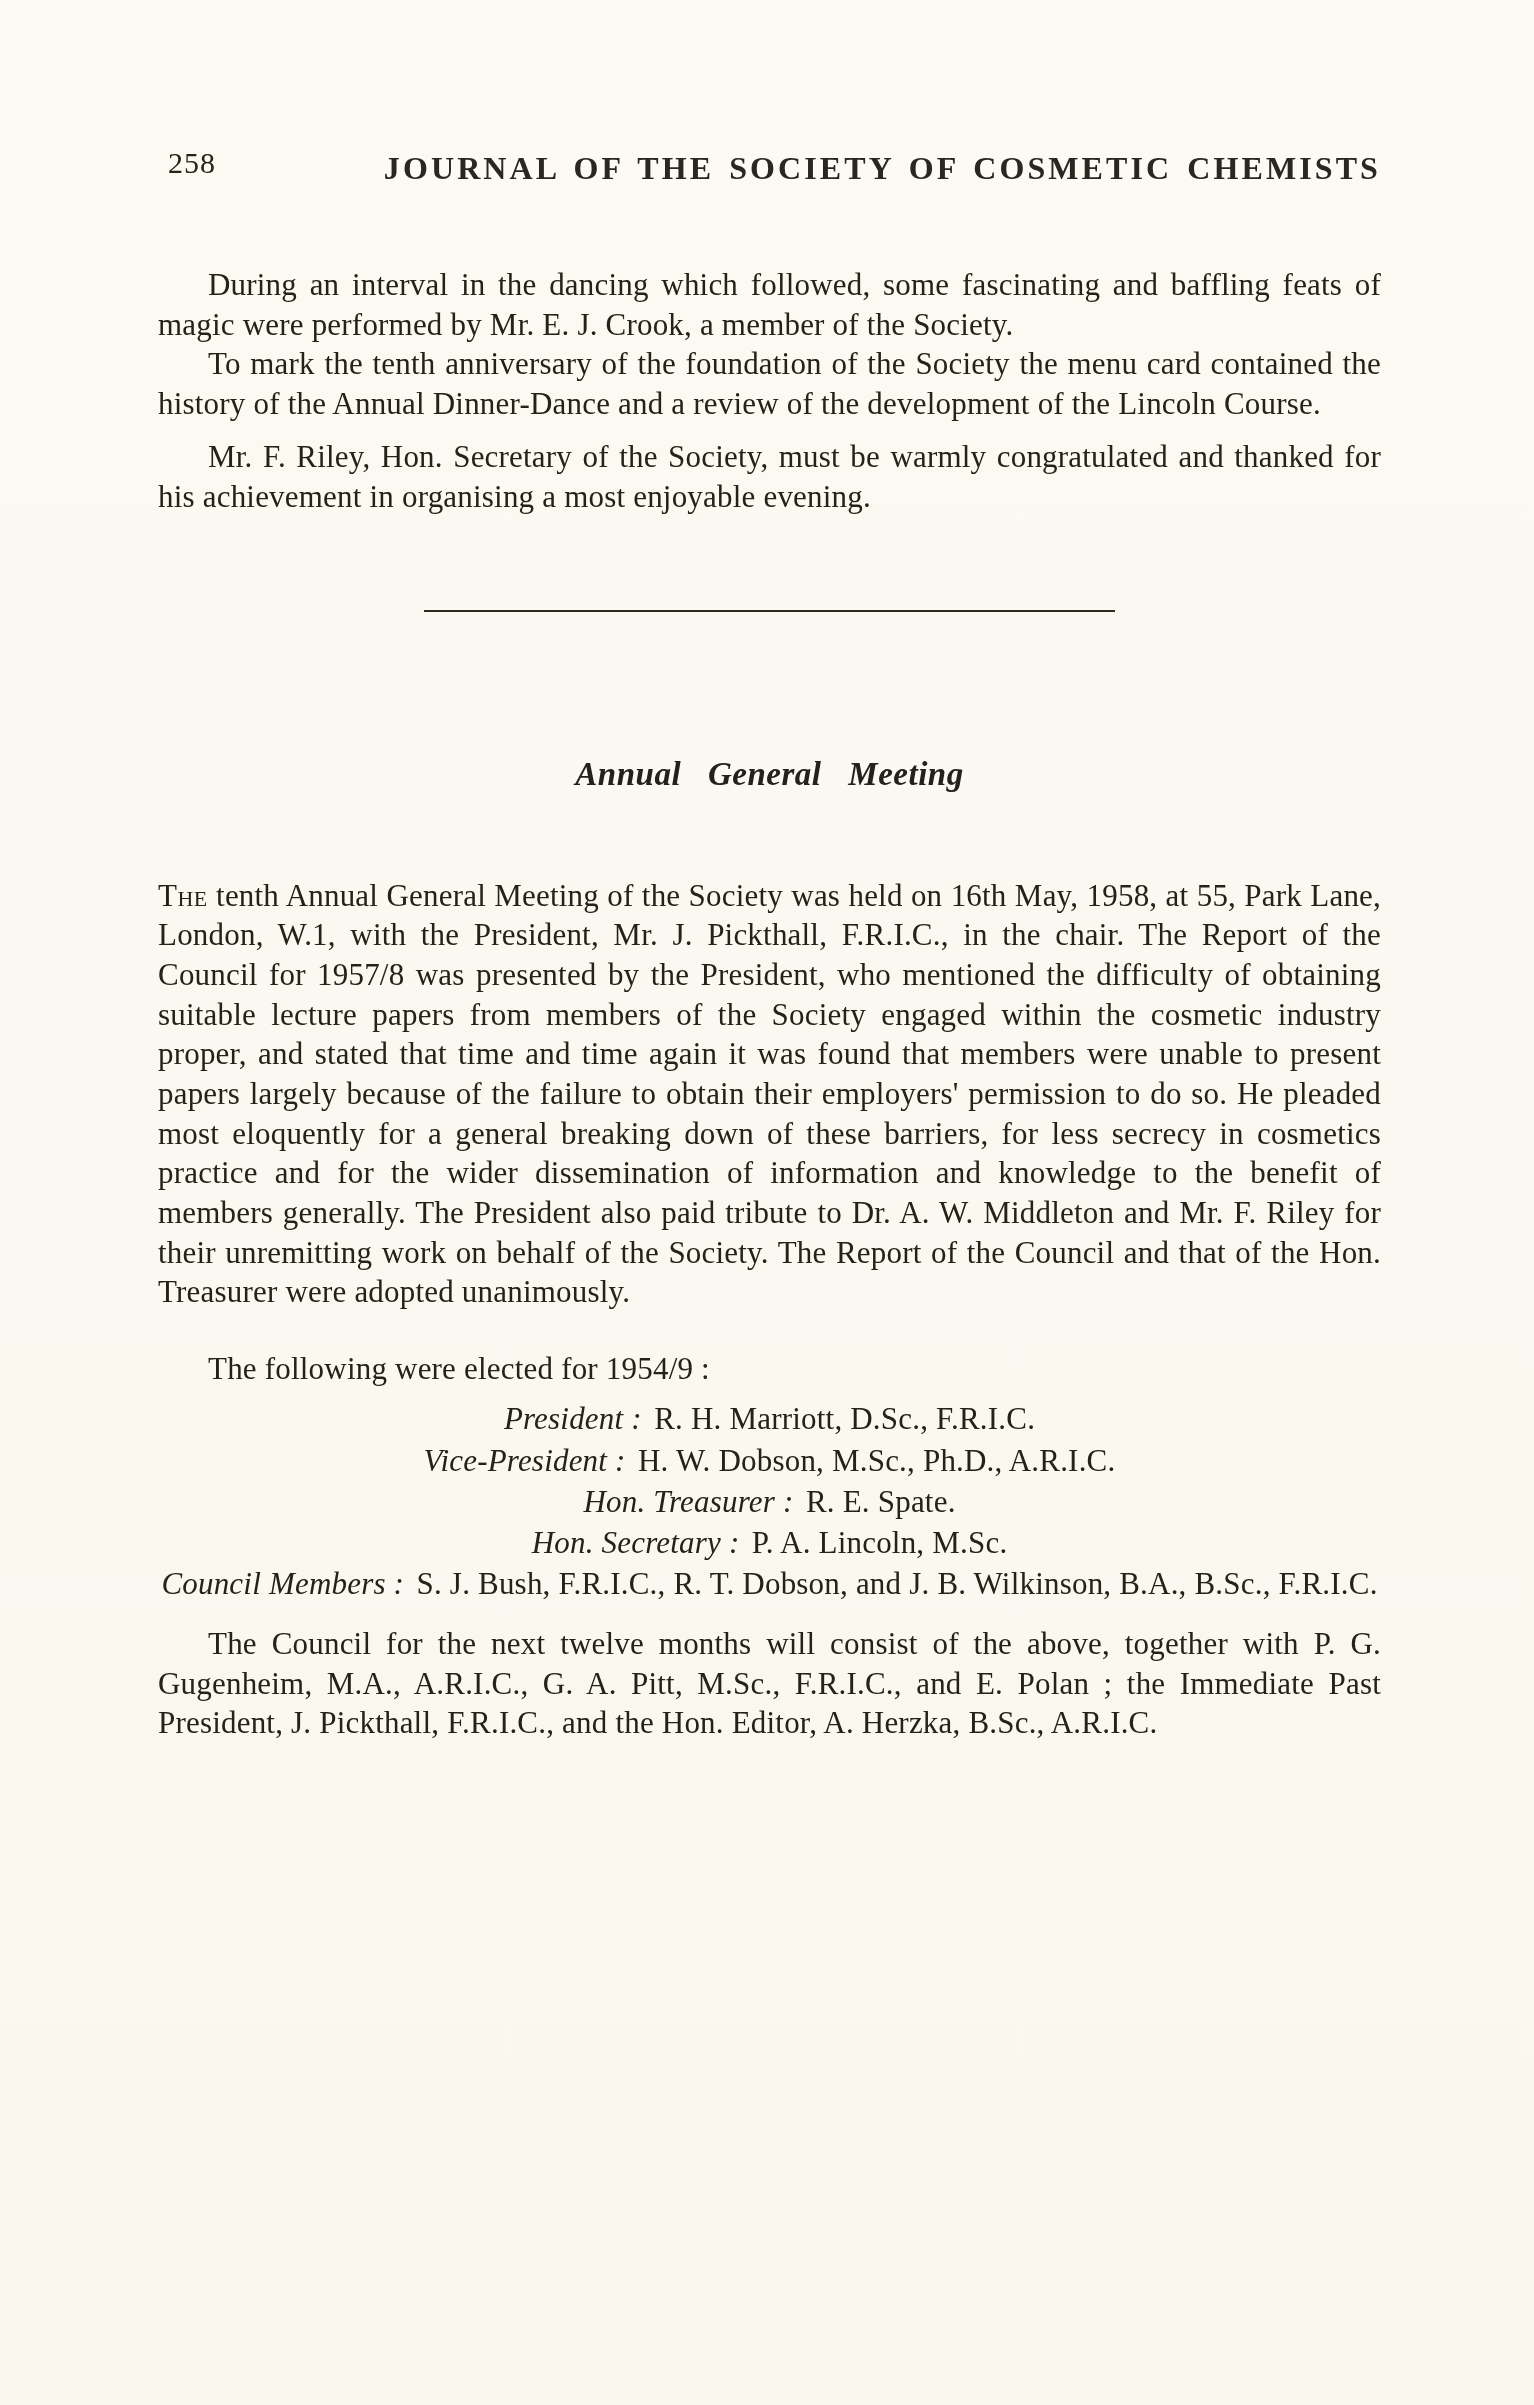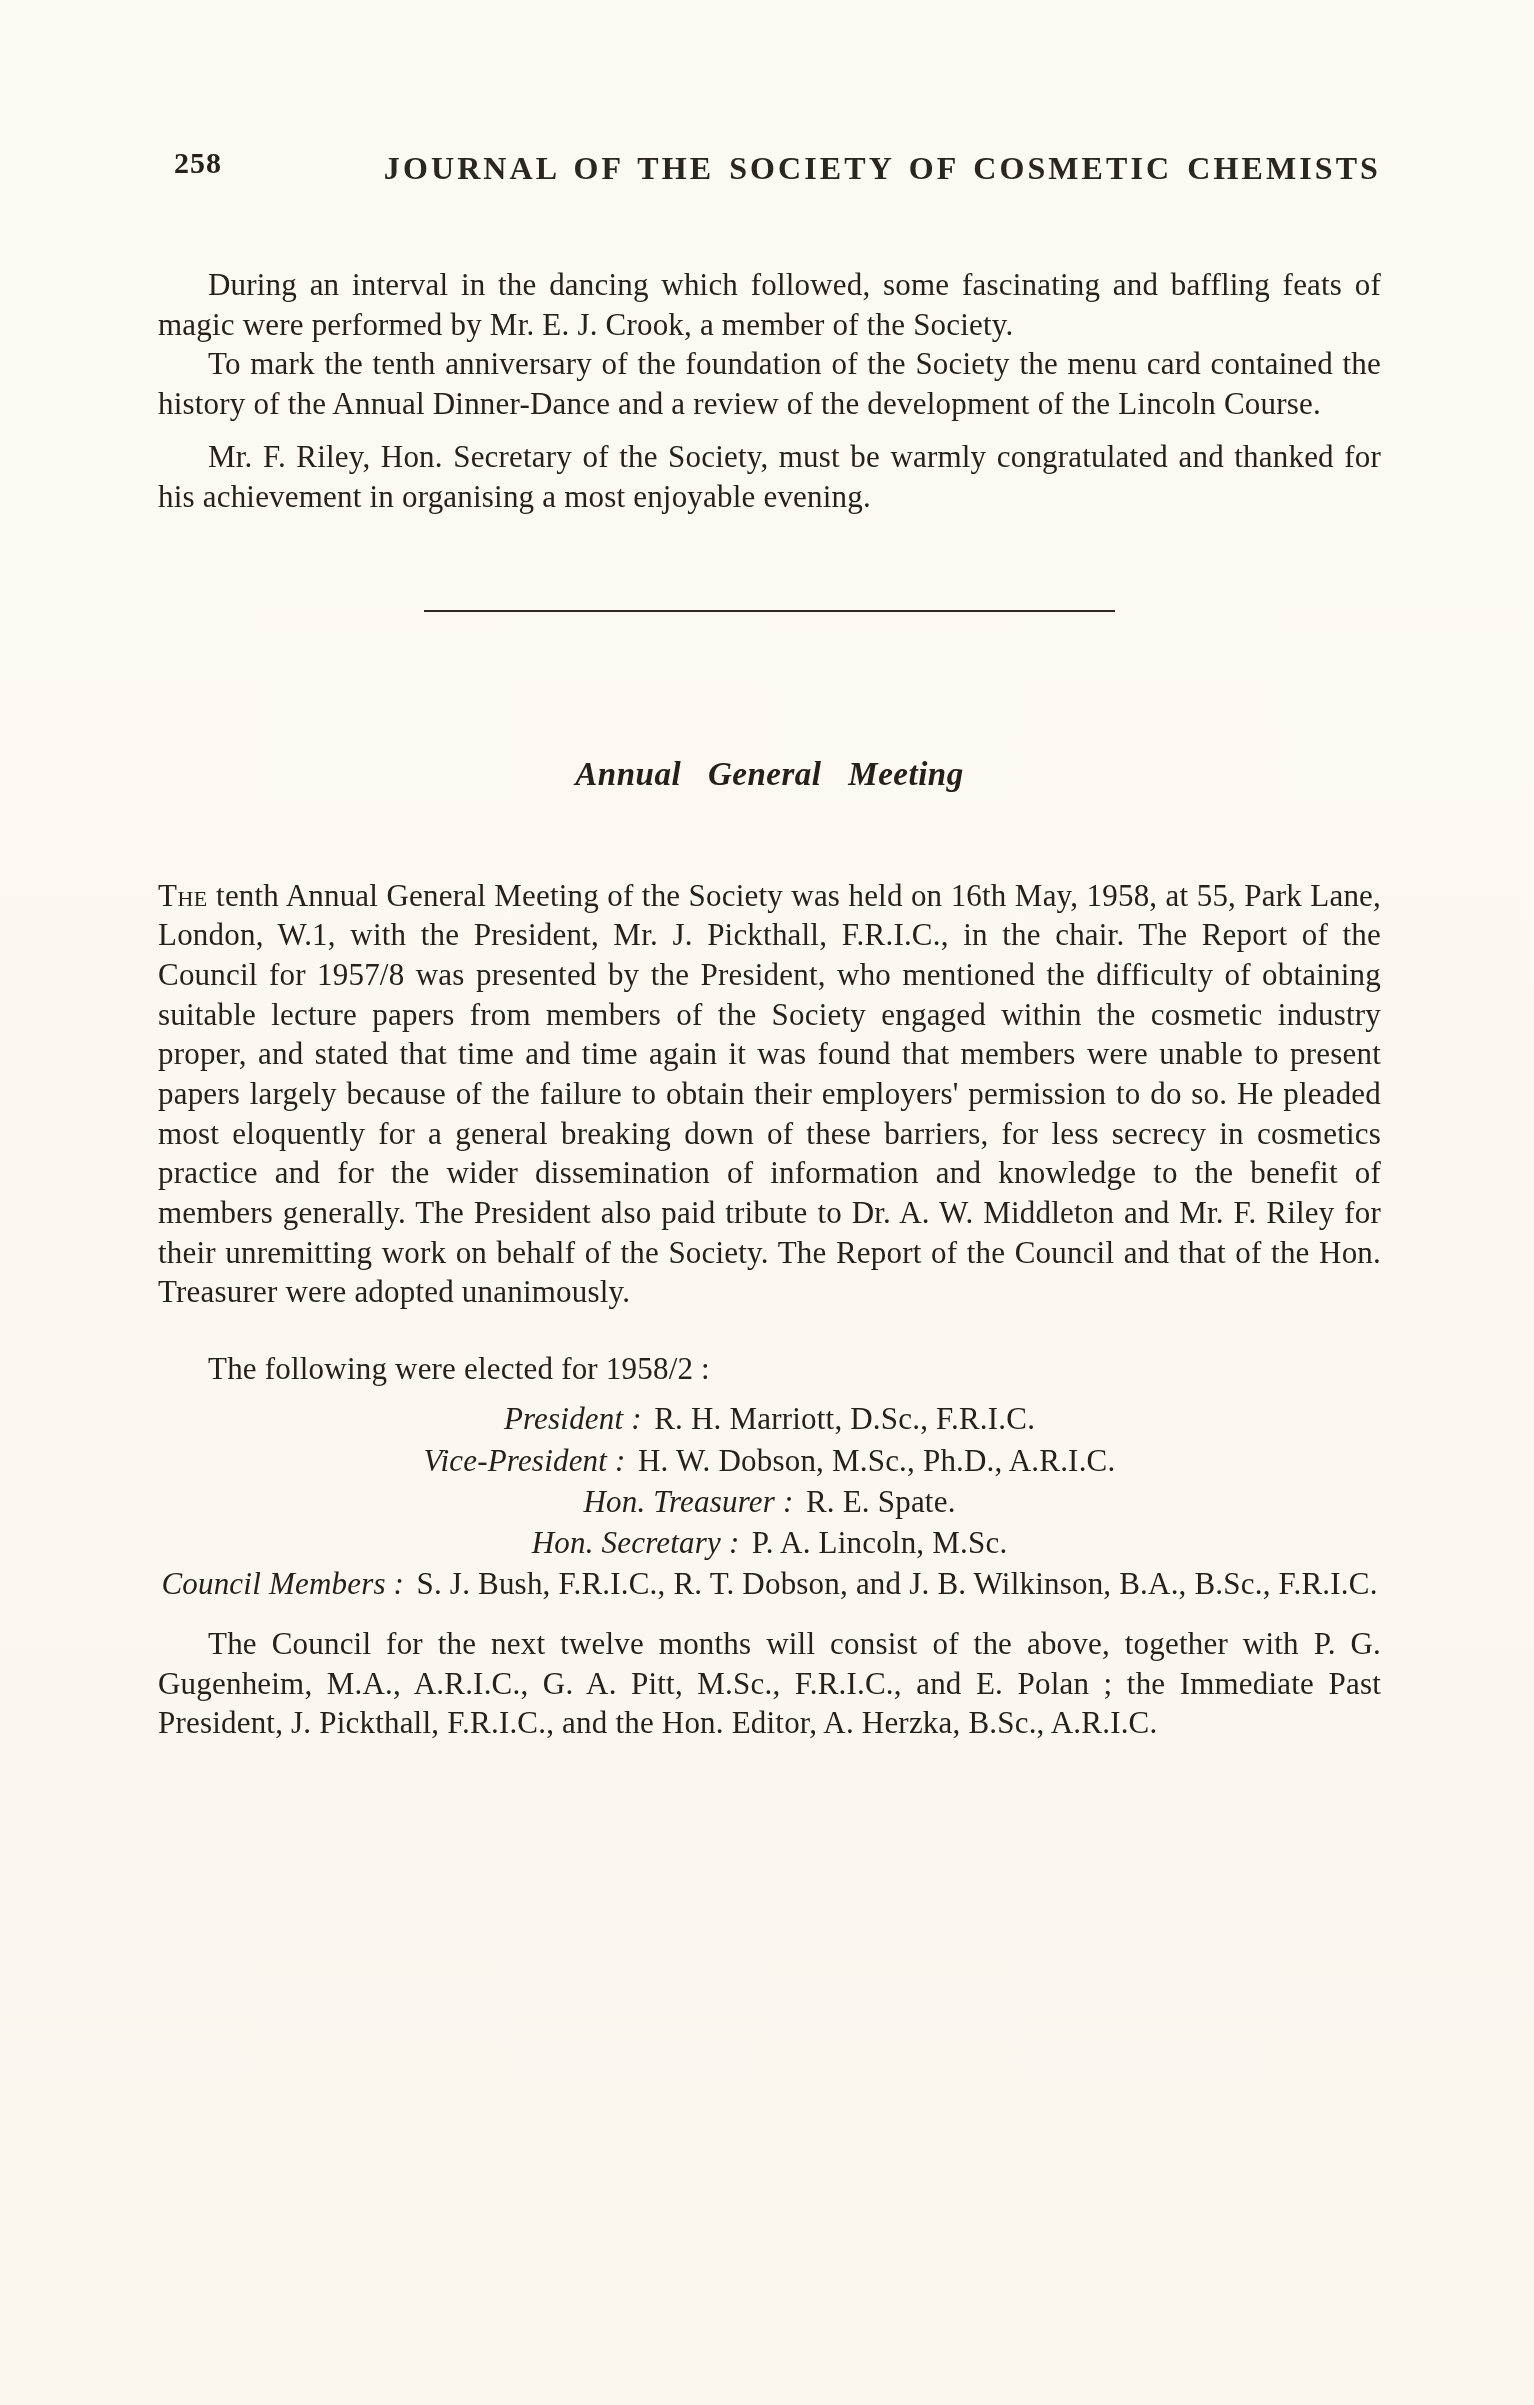--- a/index.html
+++ b/index.html
@@ -23,25 +23,24 @@
   }
 
   
   .running-head {
     position: relative;
     height: 43px;
     margin-bottom: 76px;
   }
   .page-number {
     position: absolute;
-    left: 16px;
+    left: 10px;
     top: 0;
     font-size: 30px;
     letter-spacing: 1px;
-    font-weight: bold;
   }
   .journal-title {
     text-align: right;
     font-size: 32px;
     letter-spacing: 3.1px;
     word-spacing: 3.9px;
     padding-top: 3.9px;
     color: #2b2720;
     font-weight: bold;
   }
@@ -129,21 +128,21 @@
     <p class="indent">During an interval in the dancing which followed, some fascinating and baffling feats of magic were performed by Mr. E. J. Crook, a member of the Society.</p>
     <p class="indent">To mark the tenth anniversary of the foundation of the Society the menu card contained the history of the Annual Dinner-Dance and a review of the development of the Lincoln Course.</p>
     <p class="indent para-gap">Mr. F. Riley, Hon. Secretary of the Society, must be warmly congratulated and thanked for his achievement in organising a most enjoyable evening.</p>
 
     <hr class="divider">
 
     <h2 class="agm-title">Annual General Meeting</h2>
 
     <p class="agm-intro"><span class="smallcaps">The</span><span> tenth Annual General Meeting of the Society was held on 16th May, 1958, at 55, Park Lane, London, W.1, with the President, Mr. J. Pickthall, F.R.I.C., in the chair.  The Report of the Council for 1957/8 was presented by the President, who mentioned the difficulty of obtaining suitable lecture papers from members of the Society engaged within the cosmetic industry proper, and stated that time and time again it was found that members were unable to present papers largely because of the failure to obtain their employers' permission to do so.  He pleaded most eloquently for a general breaking down of these barriers, for less secrecy in cosmetics practice and for the wider dissemination of information and knowledge to the benefit of members generally.  The President also paid tribute to Dr. A. W. Middleton and Mr. F. Riley for their unremitting work on behalf of the Society. The Report of the Council and that of the Hon. Treasurer were adopted unanimously.</span></p>
 
-    <p class="indent elected-intro">The following were elected for 1958/2 :</p>
+    <p class="indent elected-intro">The following were elected for 1954/9 :</p>
 
     <div class="officers">
       <p><span class="role">President :</span><span class="name">R. H. Marriott, D.Sc., F.R.I.C.</span></p>
       <p><span class="role">Vice-President :</span><span class="name">H. W. Dobson, M.Sc., Ph.D., A.R.I.C.</span></p>
       <p><span class="role">Hon. Treasurer :</span><span class="name">R. E. Spate.</span></p>
       <p><span class="role">Hon. Secretary :</span><span class="name">P. A. Lincoln, M.Sc.</span></p>
       <p><span class="role">Council Members :</span><span class="name">S. J. Bush, F.R.I.C., R. T. Dobson, and J. B. Wilkinson, B.A., B.Sc., F.R.I.C.</span></p>
     </div>
 
     <p class="indent closing">The Council for the next twelve months will consist of the above, together with P. G. Gugenheim, M.A., A.R.I.C., G. A. Pitt, M.Sc., F.R.I.C., and E. Polan ; the Immediate Past President, J. Pickthall, F.R.I.C., and the Hon. Editor, A. Herzka, B.Sc., A.R.I.C.</p>

